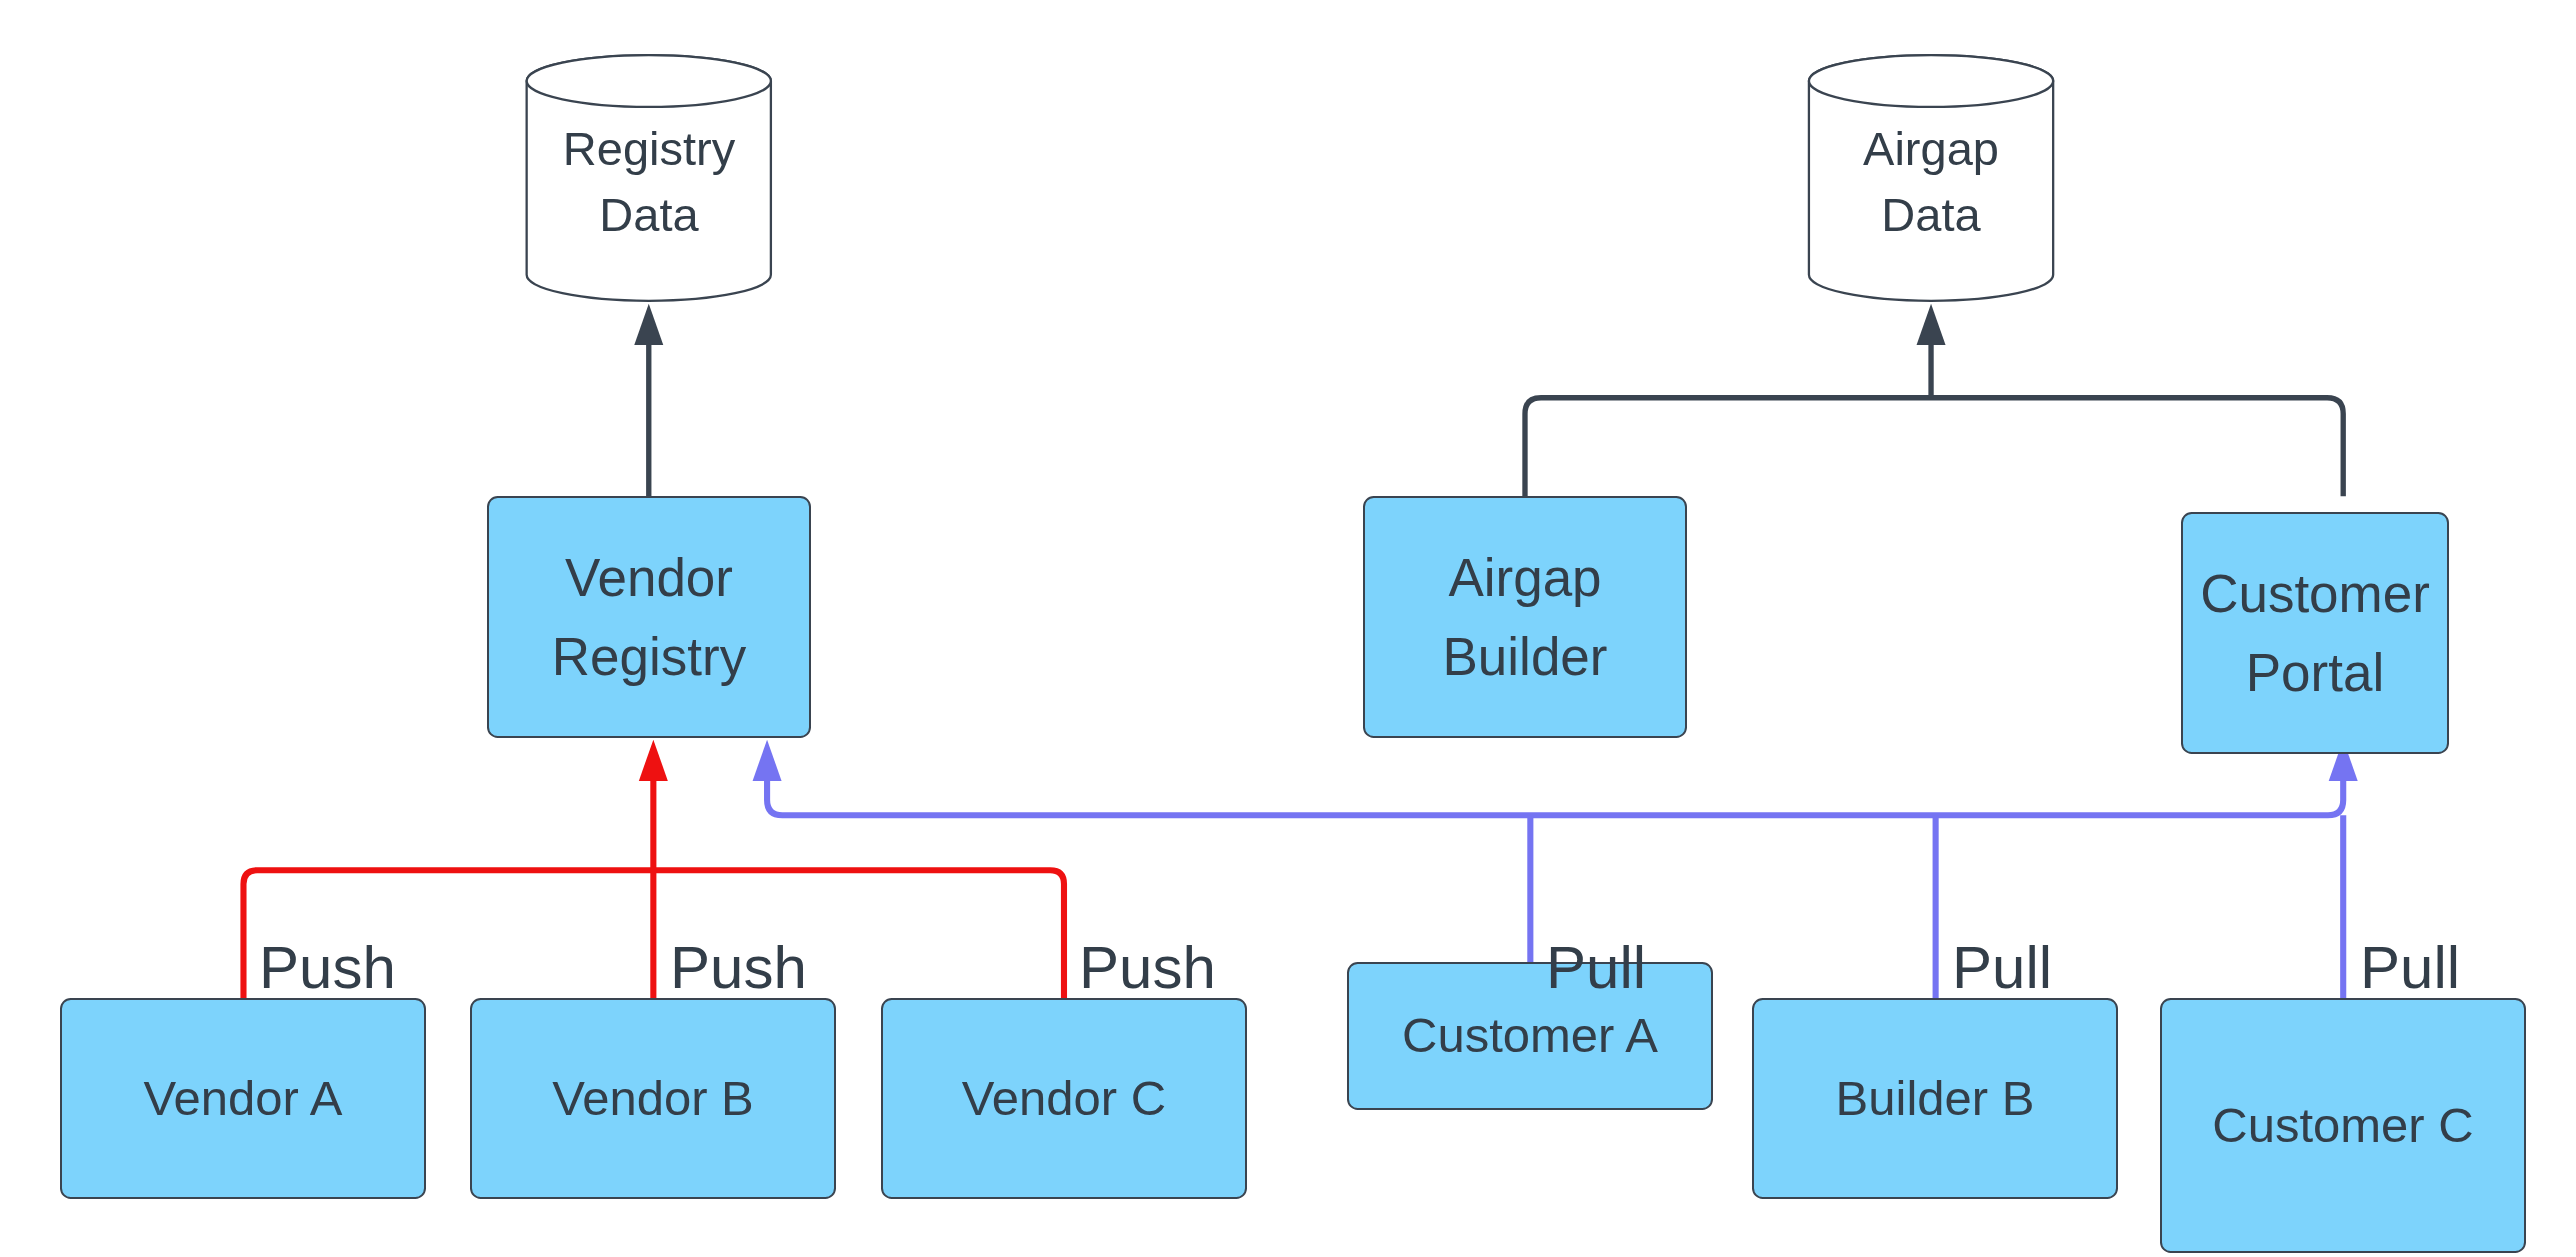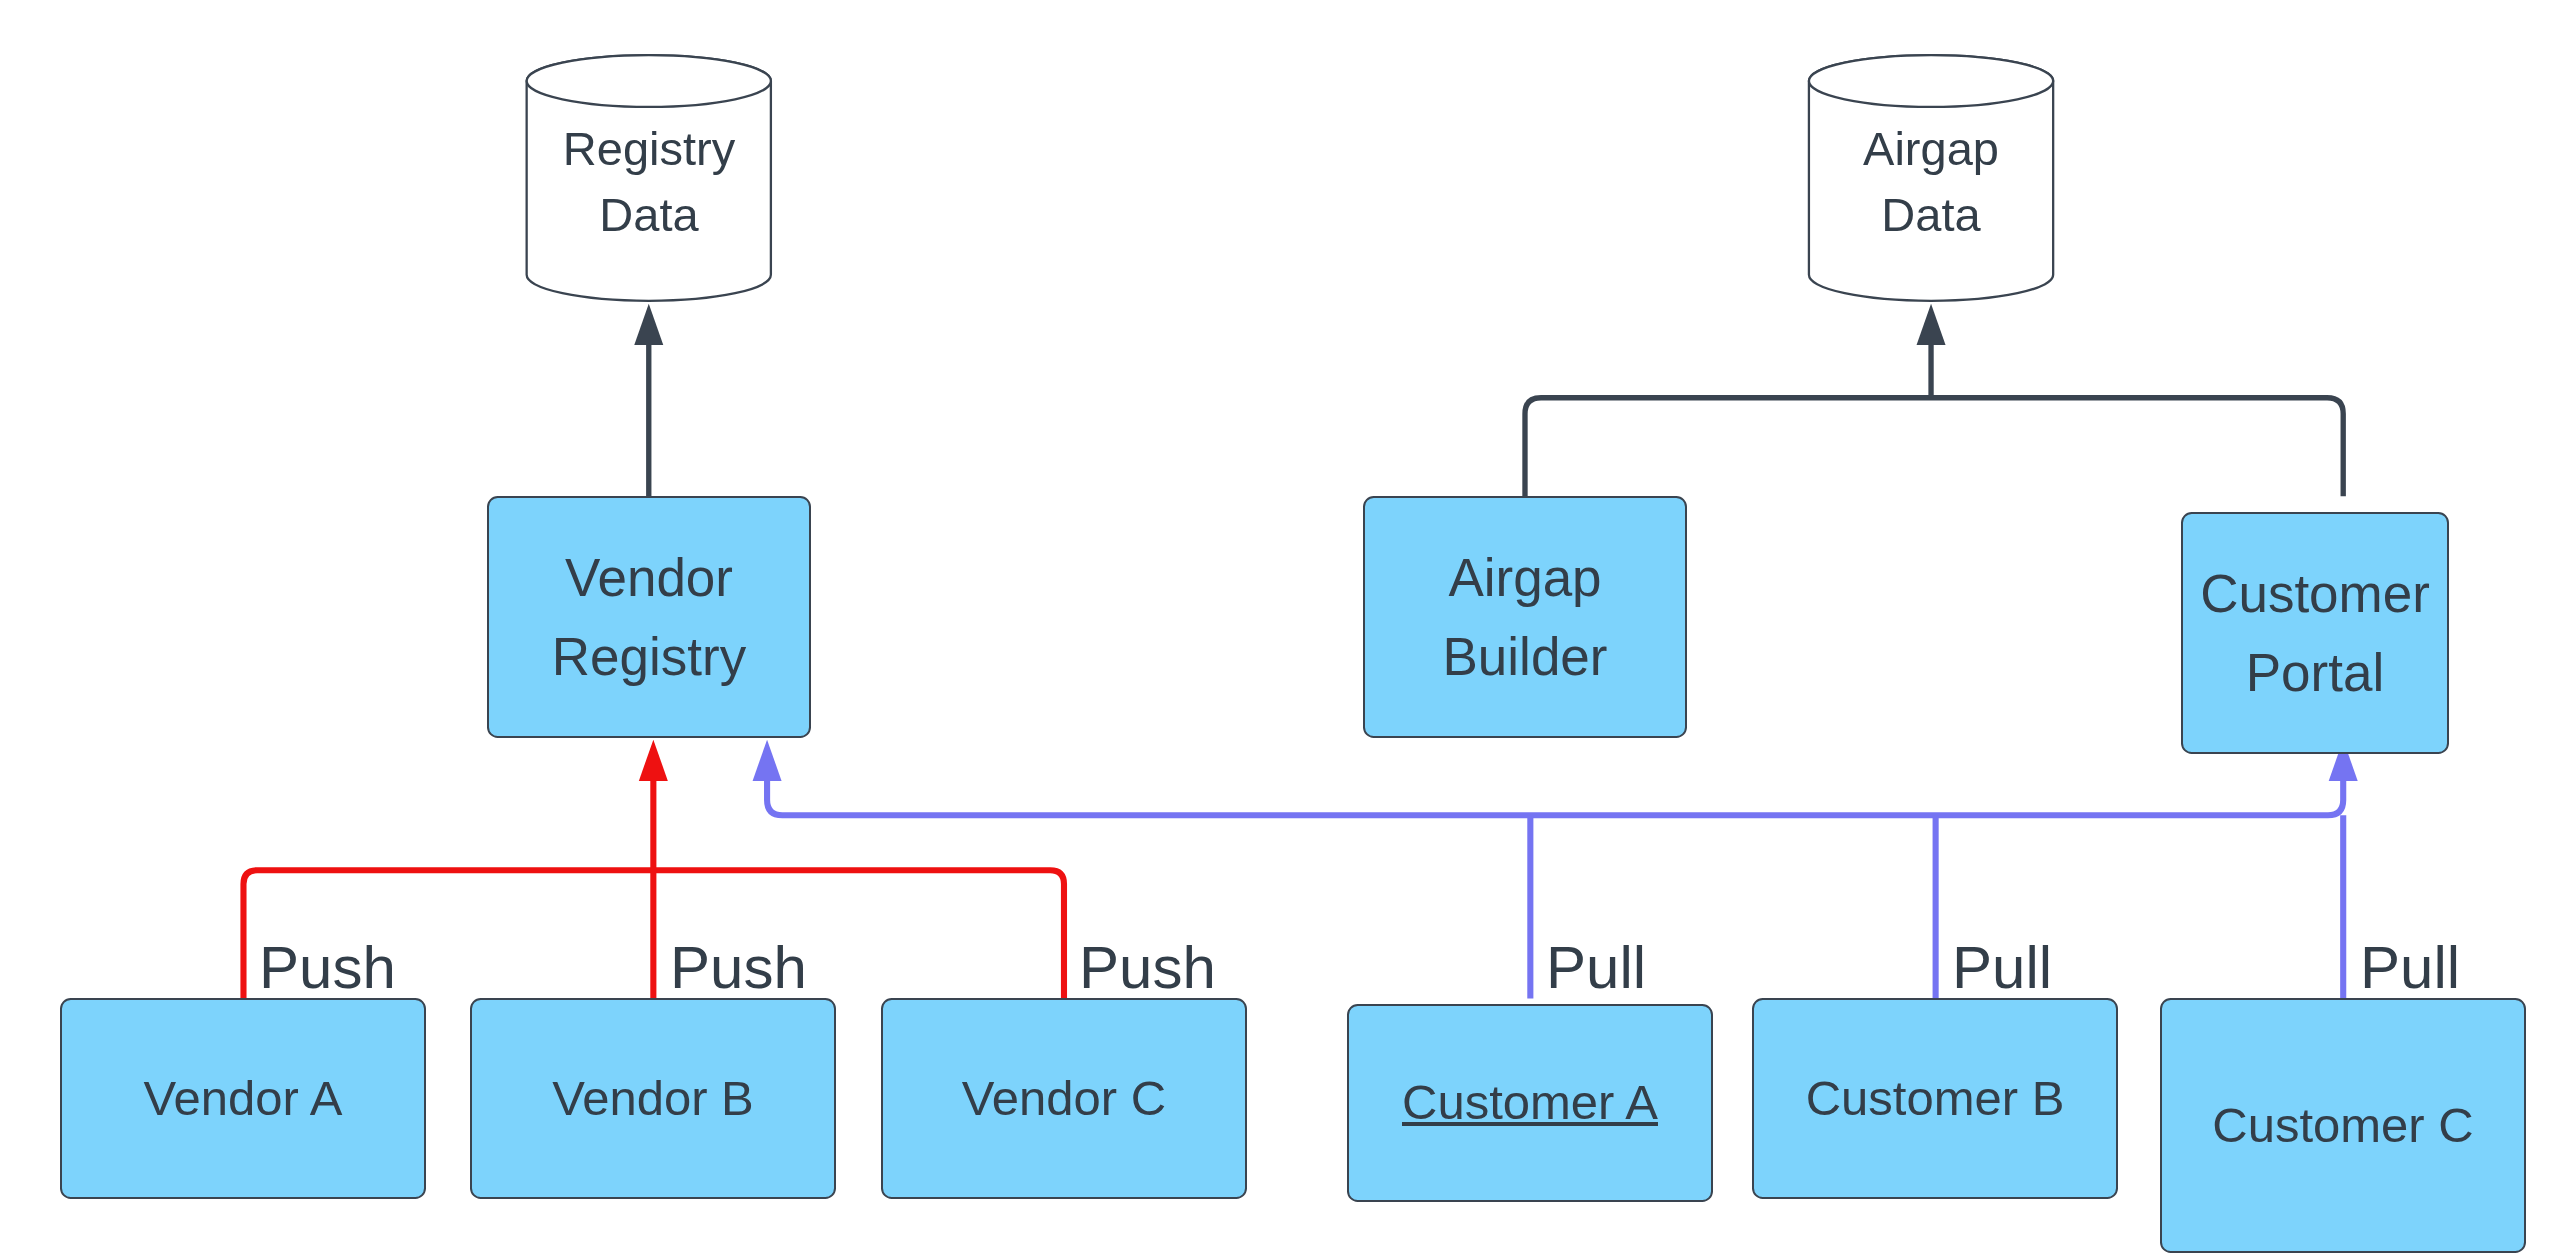--- a/index.html
+++ b/index.html
@@ -132,25 +132,25 @@
 
   <div class="node-box row3" style="left:60px; top:998px; width:366px; height:201px;">
     <span>Vendor A</span>
   </div>
   <div class="node-box row3" style="left:470px; top:998px; width:366px; height:201px;">
     <span>Vendor B</span>
   </div>
   <div class="node-box row3" style="left:881px; top:998px; width:366px; height:201px;">
     <span>Vendor C</span>
   </div>
-  <div class="node-box row3" style="left:1347px; top:1004px; width:366px; height:198px;text-decoration:underline;">
+  <div class="node-box row3" style="left:1347px; top:962px; width:366px; height:148px;">
     <span>Customer A</span>
   </div>
   <div class="node-box row3" style="left:1752px; top:998px; width:366px; height:201px;">
-    <span>Customer B</span>
+    <span>Builder B</span>
   </div>
   <div class="node-box row3" style="left:2160px; top:998px; width:366px; height:255px;">
     <span>Customer C</span>
   </div>
 
   <div class="edge-label" style="left:259px;  top:933px;">Push</div>
   <div class="edge-label" style="left:670px;  top:933px;">Push</div>
   <div class="edge-label" style="left:1079px; top:933px;">Push</div>
   <div class="edge-label" style="left:1546px; top:933px;">Pull</div>
   <div class="edge-label" style="left:1952px; top:933px;">Pull</div>

